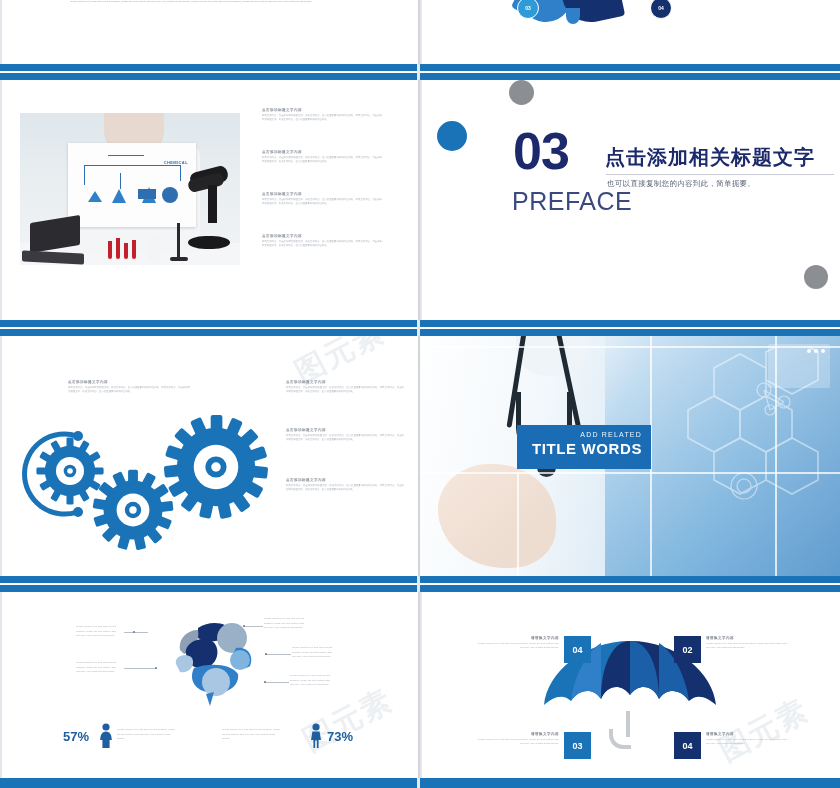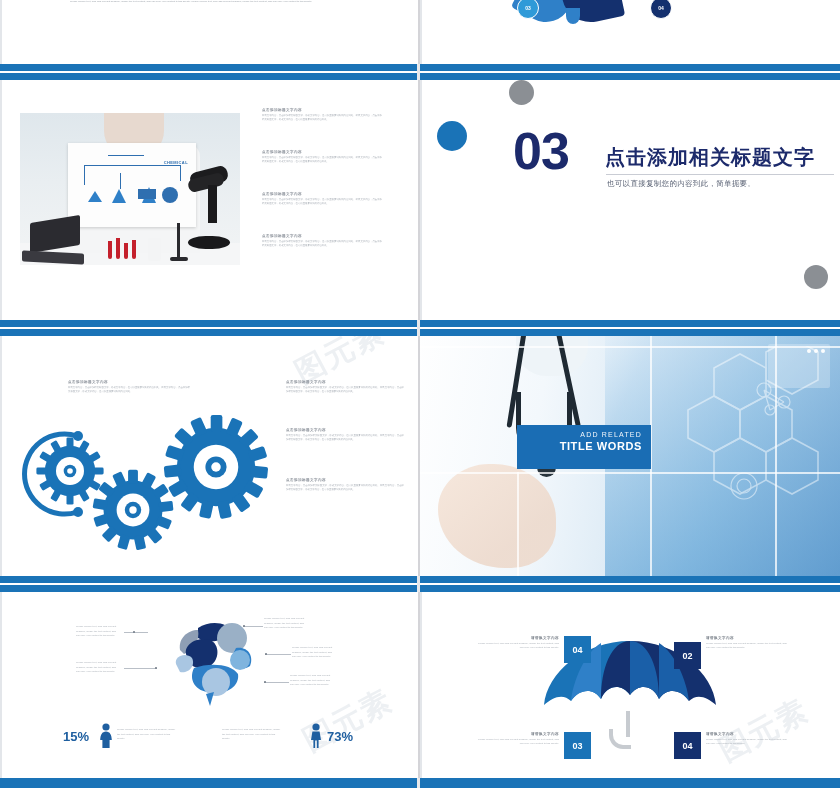--- a/index.html
+++ b/index.html
@@ -124,21 +124,21 @@
   .hex-net { position:absolute; right:6px; top:10px; width:190px; height:200px; opacity:.55; }
   .grid-lines i { position:absolute; background:rgba(255,255,255,.75); }
   .ui-panel { position:absolute; right:10px; top:8px; width:62px; height:44px; background:rgba(255,255,255,.26); border-radius:2px; }
   .ui-panel .dots { position:absolute; right:5px; top:5px; display:flex; gap:3px; }
   .ui-panel .dots b { width:4px; height:4px; border-radius:50%; background:rgba(255,255,255,.95); display:block; }
   .title-box {
     position:absolute; left:97px; top:89px; width:134px; height:44px;
     background:#1a6db4; color:#fff; text-align:right; padding:6px 9px 0 0;
   }
   .title-box .l1 { font-size:7px; letter-spacing:1.2px; opacity:.95; }
-  .title-box .l2 { font-size:11px; font-weight:bold; letter-spacing:.6px; margin-top:2px; }
+  .title-box .l2 { font-size:15px; font-weight:bold; letter-spacing:.6px; margin-top:2px; }
 
   
   .sG { left:0; top:592px; width:418px; height:196px; }
   .brain { position:absolute; left:140px; top:16px; width:128px; height:100px; }
   .sG .cal { position:absolute; font-size:2.4px; color:#a8aeb6; line-height:1.9; width:44px; }
   .leader { position:absolute; height:1px; background:#b9bfc7; }
   .lead-dot { position:absolute; width:2px; height:2px; border-radius:50%; background:#6f7884; }
   .pct { position:absolute; font-size:13px; font-weight:bold; color:#1f5fa0; }
   .person { position:absolute; }
   .sG .pnote { position:absolute; font-size:2.4px; color:#a8aeb6; line-height:1.9; width:60px; }
@@ -255,20 +255,21 @@
     </div>
   </div>
 
   <div class="slide sD">
     <div class="edge-l"></div>
     <div class="dot" style="left:89px;top:0px;width:25px;height:25px;background:#8b8f94;"></div>
     <div class="dot" style="left:17px;top:41px;width:30px;height:30px;background:#1a73b7;"></div>
     <div class="dot" style="left:384px;top:185px;width:24px;height:24px;background:#8b8f94;"></div>
 
     <div class="num03">03</div>
+    <div class="preface">PREFACE</div>
     <div class="zh-title">点击添加相关标题文字</div>
     <div class="rule"></div>
     <div class="zh-sub">也可以直接复制您的内容到此，简单扼要。</div>
   </div>
 
   <div class="rowbar" style="top:320px;height:16px;">
     <div class="bar b1"></div>
     <div class="bar b2"></div>
     <div class="gutter"></div>
   </div>
@@ -471,21 +472,21 @@
     <div class="lead-dot" style="left:243px;top:33px;"></div>
 
     <div class="cal" style="left:292px;top:54px;">Please replace text, click add relevant headline, modify the text content, also can copy your content to this directly.</div>
     <div class="leader" style="left:265px;top:62px;width:26px;"></div>
     <div class="lead-dot" style="left:265px;top:61px;"></div>
 
     <div class="cal" style="left:290px;top:82px;">Please replace text, click add relevant headline, modify the text content, also can copy your content to this directly.</div>
     <div class="leader" style="left:264px;top:90px;width:25px;"></div>
     <div class="lead-dot" style="left:264px;top:89px;"></div>
 
-    <div class="pct" style="left:63px;top:137px;">15%</div>
+    <div class="pct" style="left:63px;top:137px;">57%</div>
     <svg class="person" style="left:99px;top:131px;" width="14" height="26" viewBox="0 0 14 26">
       <circle cx="7" cy="4" r="3.6" fill="#1f5fa0"></circle>
       <path d="M7 8.5 C11 8.5 12.6 12 12.8 17 L10.6 17 L10.6 25 L3.4 25 L3.4 17 L1.2 17 C1.4 12 3 8.5 7 8.5 Z" fill="#1f5fa0"></path>
     </svg>
     <div class="pnote" style="left:117px;top:136px;">Please replace text, click add relevant headline, modify the text content, also can copy your content to this directly.</div>
 
     <div class="pnote" style="left:222px;top:136px;">Please replace text, click add relevant headline, modify the text content, also can copy your content to this directly.</div>
     <svg class="person" style="left:309px;top:131px;" width="14" height="26" viewBox="0 0 14 26">
       <circle cx="7" cy="4" r="3.6" fill="#1f5fa0"></circle>
       <path d="M3.4 8.5 L10.6 8.5 L12 17 L9.6 17 L9.6 25 L7.8 25 L7.8 17.5 L6.2 17.5 L6.2 25 L4.4 25 L4.4 17 L2 17 Z" fill="#1f5fa0"></path>
@@ -511,21 +512,21 @@
     </div>
 
     <div class="blk" style="left:57px;top:44px;text-align:right;">
       <div class="ph-title">请替换文字内容</div>
       <div class="ph-body">Please replace text, click add relevant headline, modify the text content, also can copy your content to this directly.</div>
     </div>
     <div class="numbox" style="left:144px;top:44px;background:#1a73b7;">
       <span>04</span>
     </div>
 
-    <div class="numbox" style="left:254px;top:50px;background:#14306e;">
+    <div class="numbox" style="left:254px;top:44px;background:#14306e;">
       <span>02</span>
     </div>
     <div class="blk" style="left:286px;top:44px;text-align:left;">
       <div class="ph-title">请替换文字内容</div>
       <div class="ph-body">Please replace text, click add relevant headline, modify the text content, also can copy your content to this directly.</div>
     </div>
 
     <div class="blk" style="left:57px;top:140px;text-align:right;">
       <div class="ph-title">请替换文字内容</div>
       <div class="ph-body">Please replace text, click add relevant headline, modify the text content, also can copy your content to this directly.</div>

